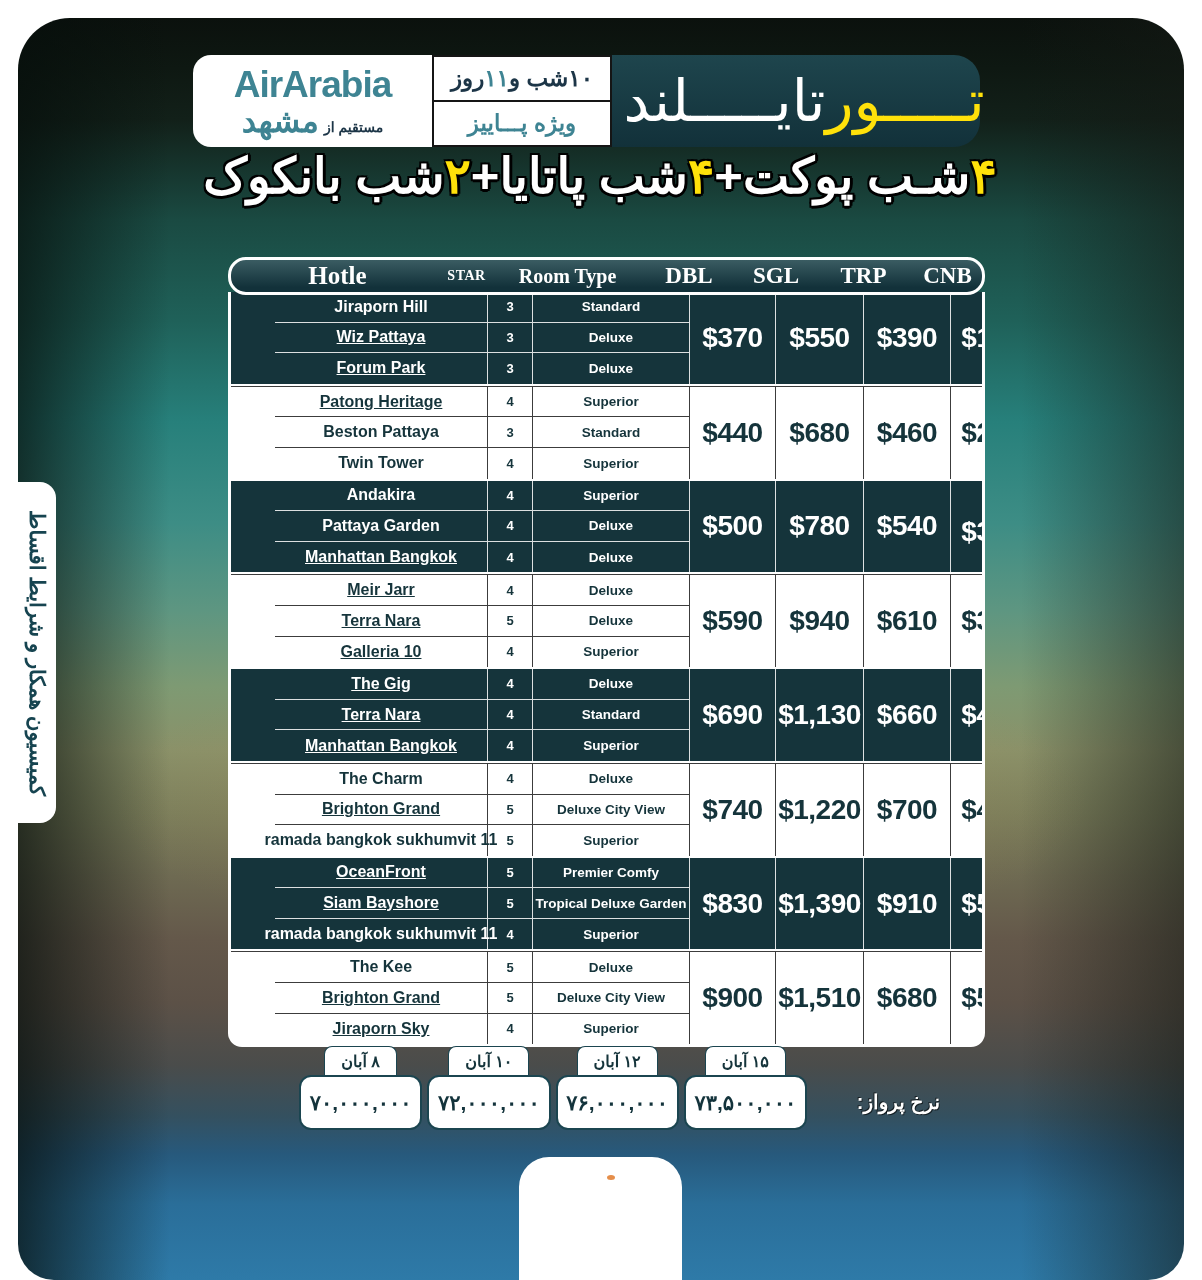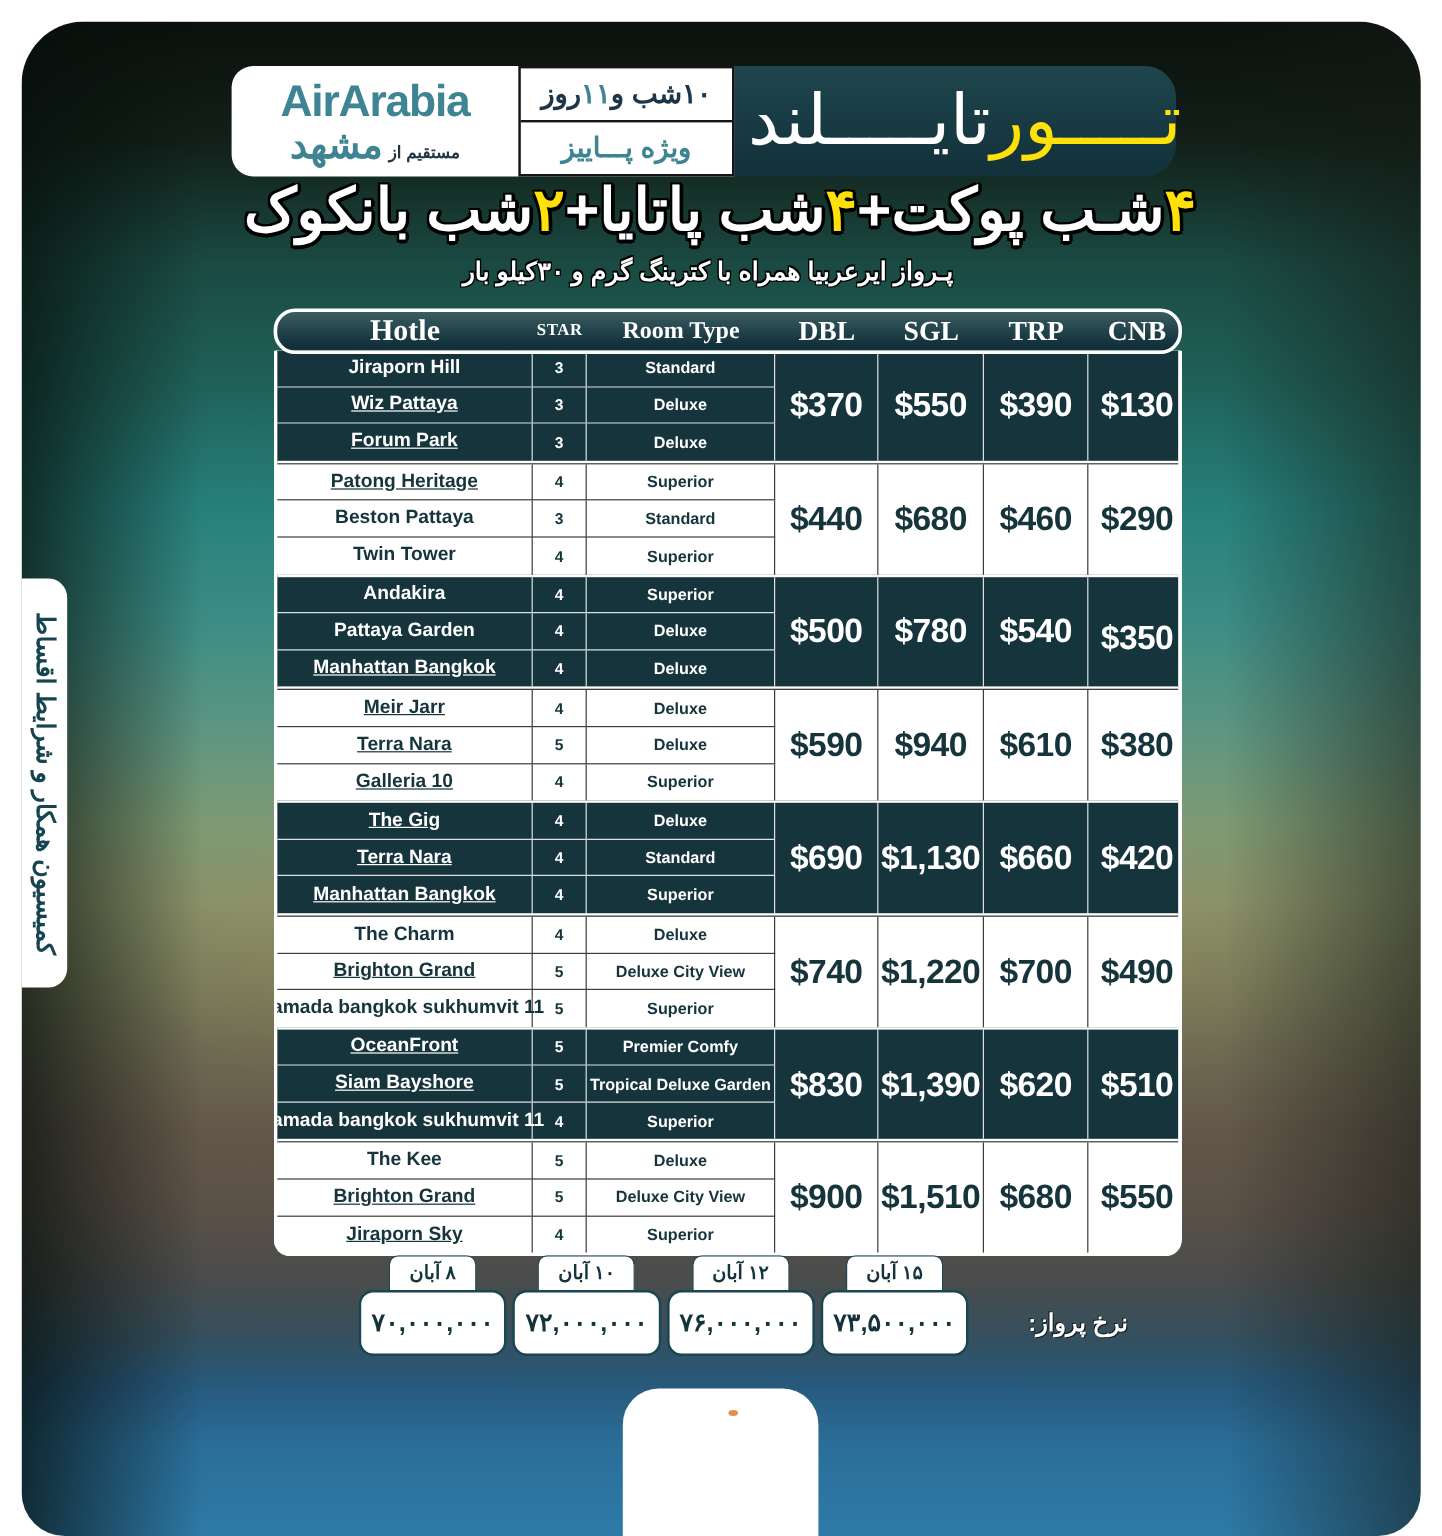--- a/index.html
+++ b/index.html
@@ -70,21 +70,21 @@
     border:3px solid #ffffff;border-radius:18px;box-sizing:border-box;position:relative;z-index:2;
     color:#ffffff;font-family:"Liberation Serif",serif;font-weight:bold;}
   .thead .hc{display:flex;align-items:center;justify-content:center;}
   .hc.hotle{font-size:25px;}
   .hc.star{font-size:14px;letter-spacing:.5px;}
   .hc.room{font-size:20px;}
   .hc.price{font-size:23px;}
 
   .tbody{border:3px solid #ffffff;border-top:none;border-radius:0 0 14px 14px;overflow:hidden;
     margin-top:-3px;position:relative;z-index:1;background:#ffffff;}
-  .group{display:grid;grid-template-columns:213px 45px 157px 86px 88px 87px 81px;grid-auto-rows:30.6px;}
+  .group{display:grid;grid-template-columns:213px 45px 157px 86px 88px 87px 81px;grid-auto-rows:30.6px;padding-left:44px;}
   .group.dark{background:#15343b;color:#ffffff;}
   .group.light{background:#ffffff;color:#15343b;}
   .group.dark{border-top:2px solid #ffffff;border-bottom:2px solid #ffffff;}
   .group.light{border-top:1px solid #3c3c3c;}
   .group:first-child{border-top:none;}
   .cell{display:flex;align-items:center;justify-content:center;box-sizing:border-box;text-align:center;}
   .group.dark .cell{border-right:1px solid rgba(255,255,255,.85);border-bottom:1px solid rgba(255,255,255,.85);}
   .group.light .cell{border-right:1px solid #3c3c3c;border-bottom:1px solid #3c3c3c;}
   .cell.lastrow{border-bottom:none !important;}
   .cell.pricecell{border-bottom:none !important;font-size:28px;font-weight:bold;letter-spacing:-.5px;}
@@ -143,21 +143,20 @@
   <div class="title-banner">
     <span class="t">
       <span class="hl">تـــــور</span><span class="rest">تایـــــلند</span>
     </span>
   </div>
 
   <div class="subtitle">
     <span class="num">۴</span><span>شـب پوکت</span><span>+</span><span class="num">۴</span><span>شب پاتایا</span><span>+</span><span class="num">۲</span><span>شب بانکوک</span>
   </div>
 
-  <div class="flight-note">پـرواز ایرعربیا همراه با کترینگ گرم و ۳۰کیلو بار</div>
 
   <div class="side-banner">
     <span class="txt">کمیسیون همکار و شرایط اقساط</span>
   </div>
 
   <div class="table-wrap">
     <div class="thead">
       <div class="hc hotle">Hotle</div>
       <div class="hc star">STAR</div>
       <div class="hc room">Room Type</div>
@@ -388,21 +387,21 @@
             <span class="hotel-name">ramada bangkok sukhumvit 11</span>
           </div>
           <div class="cell lastrow" style="grid-area: 3 / 2;">
             <span class="star-val">4</span>
           </div>
           <div class="cell lastrow" style="grid-area: 3 / 3;">
             <span class="room-val">Superior</span>
           </div>
           <div class="cell pricecell" style="grid-area: 1 / 4 / span 3;">$830</div>
           <div class="cell pricecell" style="grid-area: 1 / 5 / span 3;">$1,390</div>
-          <div class="cell pricecell" style="grid-area: 1 / 6 / span 3;">$620</div>
+          <div class="cell pricecell" style="grid-area: 1 / 6 / span 3;">$910</div>
           <div class="cell pricecell" style="grid-area: 1 / 7 / span 3;">$510</div>
         </div>
         <div class="group light">
           <div class="cell" style="grid-area: 1 / 1;">
             <span class="hotel-name">The Kee</span>
           </div>
           <div class="cell" style="grid-area: 1 / 2;">
             <span class="star-val">5</span>
           </div>
           <div class="cell" style="grid-area: 1 / 3;">

